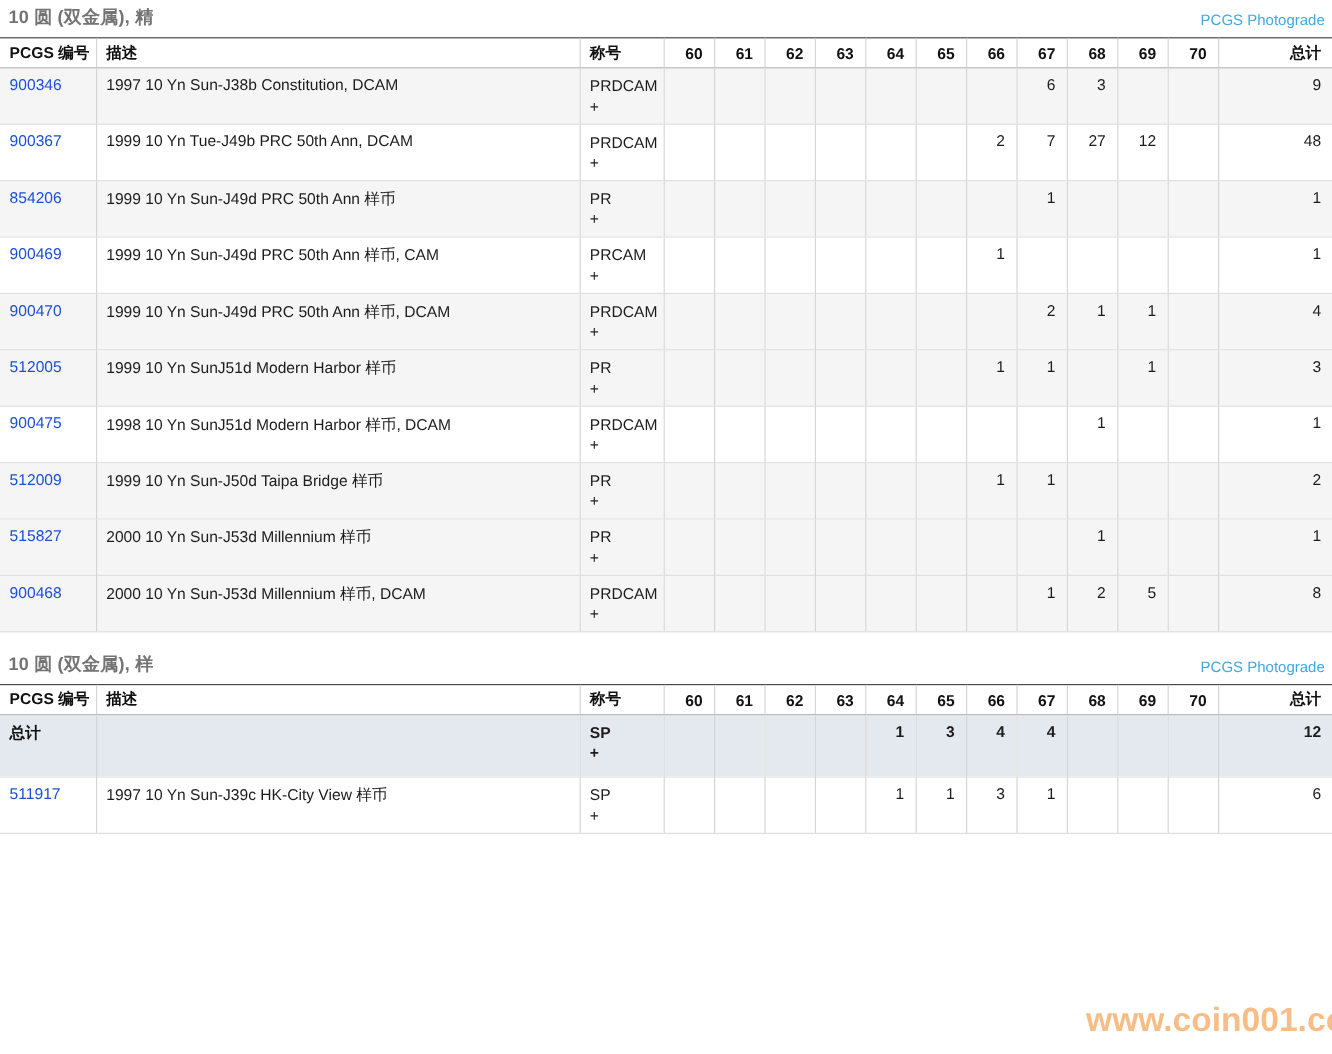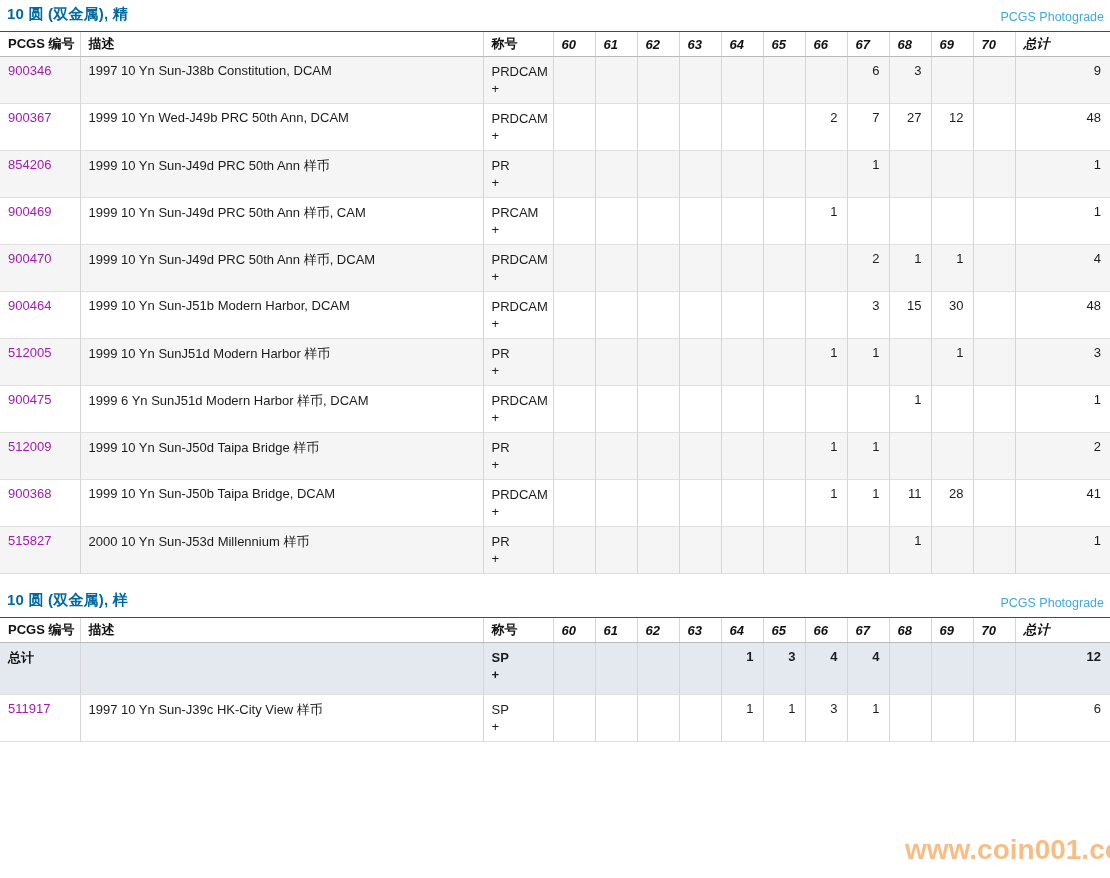--- a/index.html
+++ b/index.html
@@ -10,50 +10,50 @@
     width: 1110px; height: 878px;
     overflow: hidden;
     position: relative;
   }
   .page { width: 1110px; position: relative; }
 
   .section-head {
     display: flex; justify-content: space-between; align-items: flex-end;
     padding: 5px 6px 7px 7px;
   }
-  .section-title { font-size: 15px; font-weight: bold; color: #0369a1; letter-spacing: 0.2px; }
+  .section-title { font-size: 15px; font-weight: bold; color: #737373; letter-spacing: 0.2px; }
   .pg-link { font-size: 12.5px; color: #3fa9e0; text-decoration: none; margin-left: 28px; }
 
   table { border-collapse: collapse; table-layout: fixed; width: 1110px; }
   thead th {
     border-top: 1px solid #4a4a4a;
     border-bottom: 1px solid #b9b9b9;
     font-size: 13px; font-weight: bold; color: #111;
     height: 23px; padding: 3px 8px 3px 8px;
     white-space: nowrap; overflow: hidden;
   }
   th.al { text-align: left; }
-  th.ar { text-align: left; padding-right: 9px; font-style: italic; }
+  th.ar { text-align: right; padding-right: 9px; }
   th + th, td + td { border-left: 1px solid #d6d6d6; }
 
   tbody td {
     border-top: 1px solid #e0e0e0;
     font-size: 13px; vertical-align: top;
     height: 45px; padding: 6px 8px;
     overflow: hidden; white-space: nowrap;
   }
   tbody tr:first-child td { border-top: none; }
   table { border-bottom: 1px solid #ddd; }
 
   tr.row-stripe td { background: #f5f5f5; }
   tr.row-total td { background: #e3e9ee; font-weight: bold; }
   tr.row-total { height: 52px; }
   tr.row-total td { height: 52px; }
 
-  .id-link { color: #a21caf; text-decoration: none; }
+  .id-link { color: #1d4ed8; text-decoration: none; }
   .total-label { font-weight: bold; color: #111; }
   .cell-grade, .cell-total { text-align: right; padding-right: 9px; }
   .desig-line { line-height: 17px; }
 
   .section + .section { margin-top: 12px; }
 
   .watermark {
     position: absolute; left: 905px; top: 834px;
     font-size: 28px; font-weight: bold;
     color: #f6b97c; opacity: 0.92;
@@ -124,21 +124,21 @@
             <td class="cell-grade"></td>
             <td class="cell-grade"></td>
             <td class="cell-grade">6</td>
             <td class="cell-grade">3</td>
             <td class="cell-grade"></td>
             <td class="cell-grade"></td>
             <td class="cell-total">9</td>
           </tr>
           <tr class="">
             <td class="cell-id"><a class="id-link" href="#">900367</a></td>
-            <td class="cell-desc">1999 10 Yn Wed-J49b PRC 50th Ann, DCAM</td>
+            <td class="cell-desc">1999 10 Yn Tue-J49b PRC 50th Ann, DCAM</td>
             <td class="cell-desig">
               <div class="desig-line">PRDCAM</div>
               <div class="desig-line">+</div>
             </td>
             <td class="cell-grade"></td>
             <td class="cell-grade"></td>
             <td class="cell-grade"></td>
             <td class="cell-grade"></td>
             <td class="cell-grade"></td>
             <td class="cell-grade"></td>
@@ -202,40 +202,20 @@
             <td class="cell-grade"></td>
             <td class="cell-grade"></td>
             <td class="cell-grade"></td>
             <td class="cell-grade"></td>
             <td class="cell-grade">2</td>
             <td class="cell-grade">1</td>
             <td class="cell-grade">1</td>
             <td class="cell-grade"></td>
             <td class="cell-total">4</td>
           </tr>
-          <tr class="">
-            <td class="cell-id"><a class="id-link" href="#">900464</a></td>
-            <td class="cell-desc">1999 10 Yn Sun-J51b Modern Harbor, DCAM</td>
-            <td class="cell-desig">
-              <div class="desig-line">PRDCAM</div>
-              <div class="desig-line">+</div>
-            </td>
-            <td class="cell-grade"></td>
-            <td class="cell-grade"></td>
-            <td class="cell-grade"></td>
-            <td class="cell-grade"></td>
-            <td class="cell-grade"></td>
-            <td class="cell-grade"></td>
-            <td class="cell-grade"></td>
-            <td class="cell-grade">3</td>
-            <td class="cell-grade">15</td>
-            <td class="cell-grade">30</td>
-            <td class="cell-grade"></td>
-            <td class="cell-total">48</td>
-          </tr>
           <tr class="row-stripe">
             <td class="cell-id"><a class="id-link" href="#">512005</a></td>
             <td class="cell-desc">1999 10 Yn SunJ51d Modern Harbor 样币</td>
             <td class="cell-desig">
               <div class="desig-line">PR</div>
               <div class="desig-line">+</div>
             </td>
             <td class="cell-grade"></td>
             <td class="cell-grade"></td>
             <td class="cell-grade"></td>
@@ -244,21 +224,21 @@
             <td class="cell-grade"></td>
             <td class="cell-grade">1</td>
             <td class="cell-grade">1</td>
             <td class="cell-grade"></td>
             <td class="cell-grade">1</td>
             <td class="cell-grade"></td>
             <td class="cell-total">3</td>
           </tr>
           <tr class="">
             <td class="cell-id"><a class="id-link" href="#">900475</a></td>
-            <td class="cell-desc">1999 6 Yn SunJ51d Modern Harbor 样币, DCAM</td>
+            <td class="cell-desc">1998 10 Yn SunJ51d Modern Harbor 样币, DCAM</td>
             <td class="cell-desig">
               <div class="desig-line">PRDCAM</div>
               <div class="desig-line">+</div>
             </td>
             <td class="cell-grade"></td>
             <td class="cell-grade"></td>
             <td class="cell-grade"></td>
             <td class="cell-grade"></td>
             <td class="cell-grade"></td>
             <td class="cell-grade"></td>
@@ -282,59 +262,59 @@
             <td class="cell-grade"></td>
             <td class="cell-grade"></td>
             <td class="cell-grade"></td>
             <td class="cell-grade">1</td>
             <td class="cell-grade">1</td>
             <td class="cell-grade"></td>
             <td class="cell-grade"></td>
             <td class="cell-grade"></td>
             <td class="cell-total">2</td>
           </tr>
-          <tr class="">
-            <td class="cell-id"><a class="id-link" href="#">900368</a></td>
-            <td class="cell-desc">1999 10 Yn Sun-J50b Taipa Bridge, DCAM</td>
-            <td class="cell-desig">
-              <div class="desig-line">PRDCAM</div>
-              <div class="desig-line">+</div>
-            </td>
-            <td class="cell-grade"></td>
-            <td class="cell-grade"></td>
-            <td class="cell-grade"></td>
-            <td class="cell-grade"></td>
-            <td class="cell-grade"></td>
-            <td class="cell-grade"></td>
-            <td class="cell-grade">1</td>
-            <td class="cell-grade">1</td>
-            <td class="cell-grade">11</td>
-            <td class="cell-grade">28</td>
-            <td class="cell-grade"></td>
-            <td class="cell-total">41</td>
-          </tr>
           <tr class="row-stripe">
             <td class="cell-id"><a class="id-link" href="#">515827</a></td>
             <td class="cell-desc">2000 10 Yn Sun-J53d Millennium 样币</td>
             <td class="cell-desig">
               <div class="desig-line">PR</div>
               <div class="desig-line">+</div>
             </td>
             <td class="cell-grade"></td>
             <td class="cell-grade"></td>
             <td class="cell-grade"></td>
             <td class="cell-grade"></td>
             <td class="cell-grade"></td>
             <td class="cell-grade"></td>
             <td class="cell-grade"></td>
             <td class="cell-grade"></td>
             <td class="cell-grade">1</td>
             <td class="cell-grade"></td>
             <td class="cell-grade"></td>
             <td class="cell-total">1</td>
+          </tr>
+          <tr class="row-stripe">
+            <td class="cell-id"><a class="id-link" href="#">900468</a></td>
+            <td class="cell-desc">2000 10 Yn Sun-J53d Millennium 样币, DCAM</td>
+            <td class="cell-desig">
+              <div class="desig-line">PRDCAM</div>
+              <div class="desig-line">+</div>
+            </td>
+            <td class="cell-grade"></td>
+            <td class="cell-grade"></td>
+            <td class="cell-grade"></td>
+            <td class="cell-grade"></td>
+            <td class="cell-grade"></td>
+            <td class="cell-grade"></td>
+            <td class="cell-grade"></td>
+            <td class="cell-grade">1</td>
+            <td class="cell-grade">2</td>
+            <td class="cell-grade">5</td>
+            <td class="cell-grade"></td>
+            <td class="cell-total">8</td>
           </tr>
         </tbody>
     </table>
   </section>
 
   <section class="section">
     <div class="section-head">
       <h2 class="section-title">10 圆 (双金属), 样</h2>
       <a class="pg-link" href="#">PCGS Photograde</a>
     </div>

